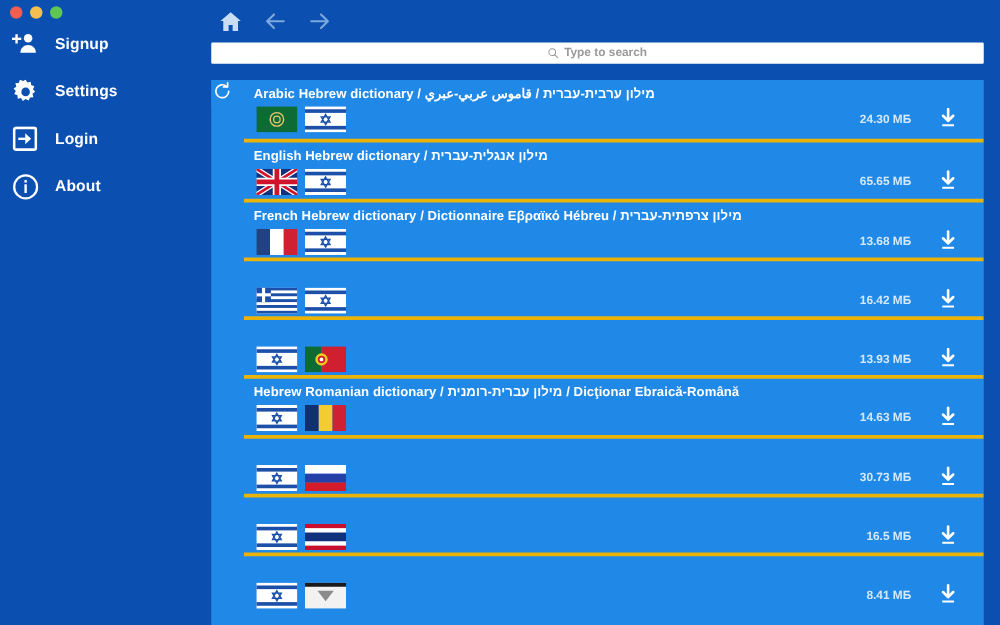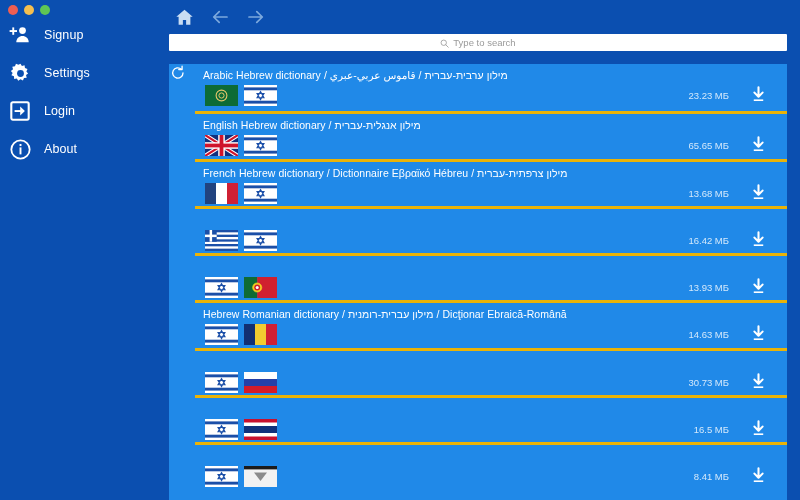--- a/index.html
+++ b/index.html
@@ -7,20 +7,21 @@
     width: 800px; height: 500px;
     overflow: hidden;
     font-family: "Liberation Sans", sans-serif;
     background: #0b4fb0;
   }
   #app {
     position: relative;
     width: 800px; height: 500px;
     display: flex;
     background: #404040;
+    font-weight: bold;
   }
 
   
   #sidebar {
     width: 152px;
     height: 500px;
     background: #0b4fb0;
     flex: 0 0 152px;
     position: relative;
   }
@@ -298,21 +299,21 @@
             </span>
             <span class="flag">
               <svg viewBox="0 0 33 21">
                   <rect width="33" height="21" fill="#fff"></rect>
                   <rect y="2.4" width="33" height="2.9" fill="#1b4fa8"></rect>
                   <rect y="15.7" width="33" height="2.9" fill="#1b4fa8"></rect>
                   <path d="M16.5 6.6 L20 12.7 H13 Z M16.5 14.6 L13 8.5 H20 Z" fill="none" stroke="#1b4fa8" stroke-width="1.1"></path>
                 </svg>
             </span>
           </div>
-          <div class="row-size">23.23 МБ</div>
+          <div class="row-size">24.30 МБ</div>
           <div class="row-dl">
             <svg width="17" height="17" viewBox="0 0 18 18">
                 <path d="M9 1.3 V10.4 M4.7 7 L9 11.4 L13.3 7" fill="none" stroke="#fff" stroke-width="2.2" stroke-linecap="round" stroke-linejoin="round"></path>
                 <rect x="4" y="14.2" width="10" height="1.7" fill="#fff"></rect>
               </svg>
           </div>
         </div>
 
         <div class="row">
           <div class="row-title">English Hebrew dictionary / מילון אנגלית-עברית</div>

